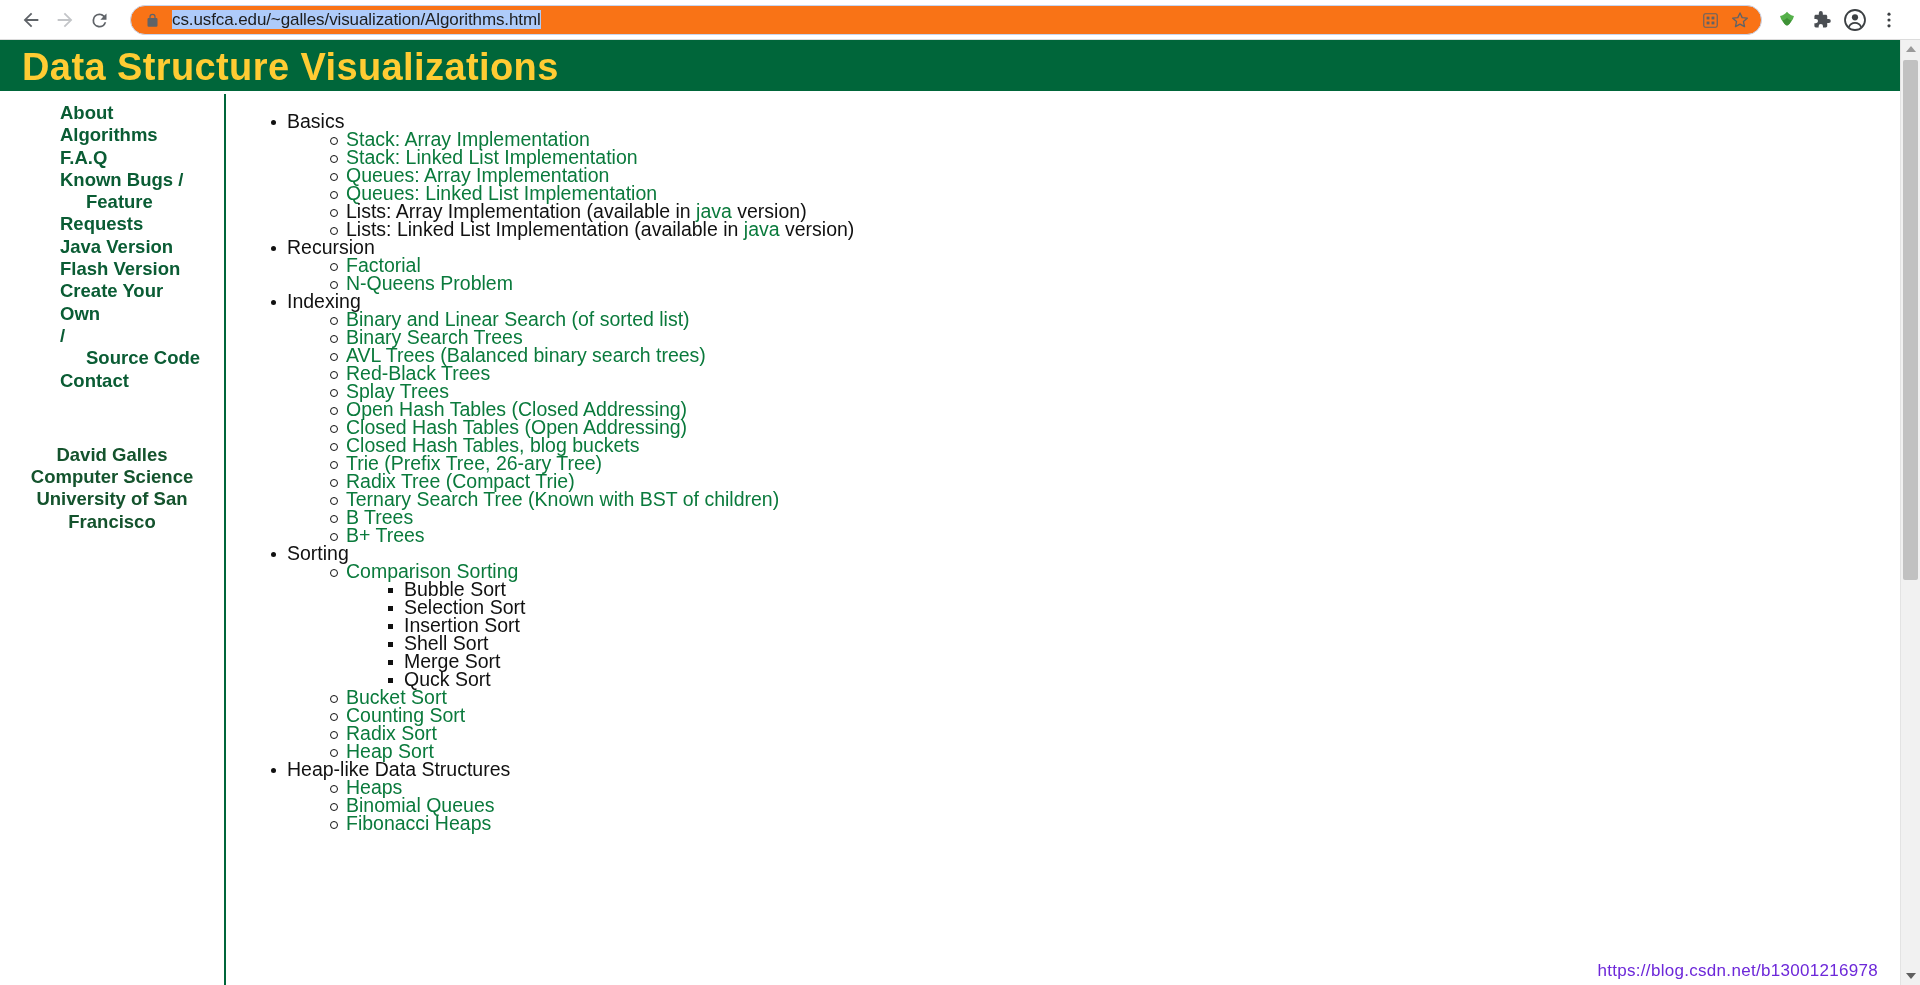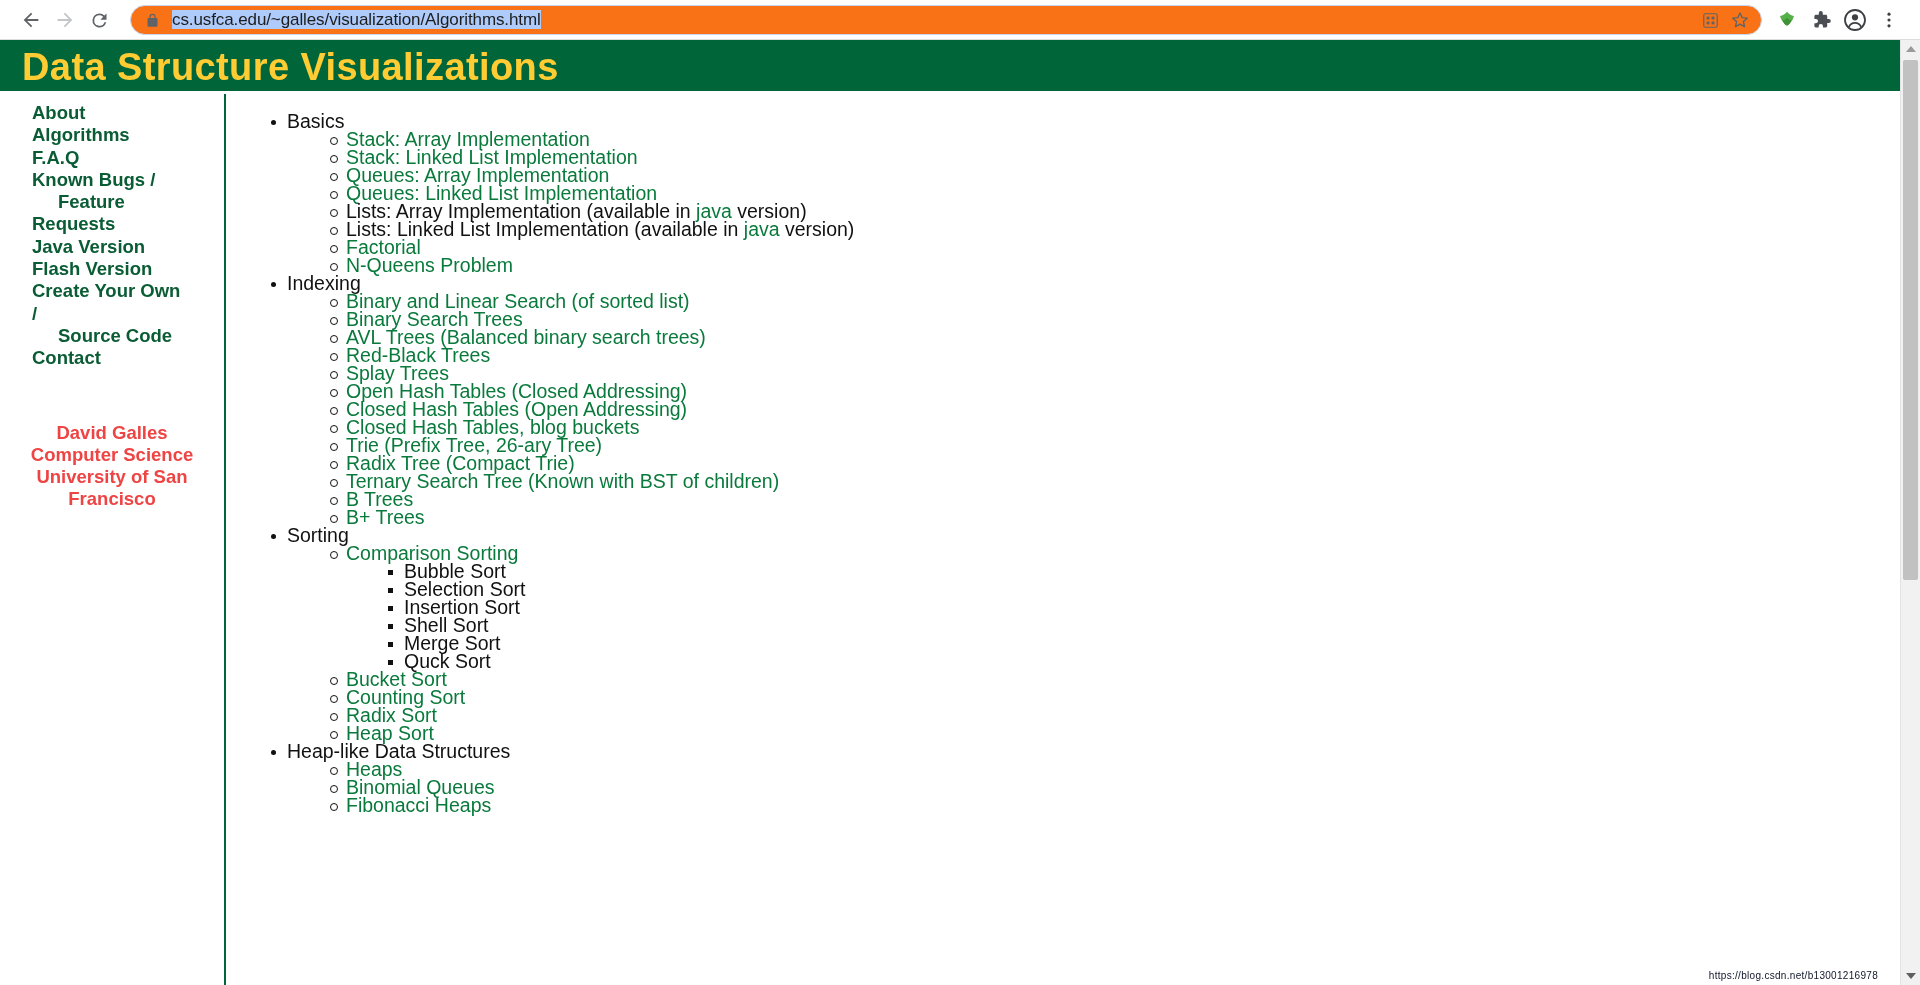--- a/index.html
+++ b/index.html
@@ -108,25 +108,26 @@
     color: #0a5c34;
     font-weight: bold;
     font-size: 18.5px;
     line-height: 22.3px;
     text-decoration: none;
     text-align: left;
     padding-left: 32px;
     padding-right: 22px;
     cursor: pointer;
     font-family: "Liberation Sans", sans-serif;
+    margin-left: 28px;
   }
   .side-link.indent2 { padding-left: 32px; }
   #side-credits {
     margin-top: 52px;
-    color: #ef4444;
+    color: #14532d;
     font-weight: bold;
     font-size: 18.5px;
     line-height: 22.3px;
     text-align: center;
     padding: 0 22px;
     font-family: "Liberation Sans", sans-serif;
   }
 
   
   #content {
@@ -194,22 +195,22 @@
     text-decoration: none;
     cursor: pointer;
     font-family: "Liberation Sans", sans-serif;
   }
   span.plain { color: #111111; }
 
   
   #watermark {
     position: absolute;
     right: 22px; bottom: 4px;
-    font-size: 10px;
-    color: #0f172a;
+    font-size: 17px;
+    color: #6d28d9;
     letter-spacing: 0.3px;
     font-family: "Liberation Sans", sans-serif;
     pointer-events: none;
   }
 
   
   #vscroll {
     position: absolute;
     top: 40px; right: 0;
     width: 20px; height: 945px;
@@ -378,20 +379,21 @@
             </li>
             <li class="node b2">
               <span class="row"><span class="plain">Lists: Array Implementation (available in </span><a class="glink">java</a><span class="plain"> version)</span></span>
             </li>
             <li class="node b2">
               <span class="row"><span class="plain">Lists: Linked List Implementation (available in </span><a class="glink">java</a><span class="plain"> version)</span></span>
             </li>
           </ul>
         </li>
         <li class="node b1">
+          <span class="row"><span class="plain">Recursion</span></span>
           <ul class="lvl2">
             <li class="node b2">
               <span class="row"><a class="glink">Factorial</a></span>
             </li>
             <li class="node b2">
               <span class="row"><a class="glink">N-Queens Problem</a></span>
             </li>
           </ul>
         </li>
         <li class="node b1">

